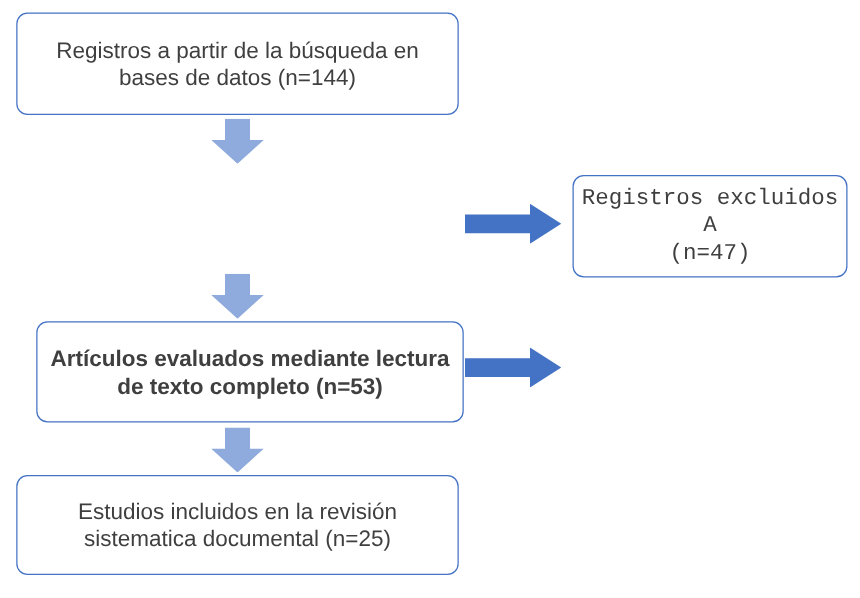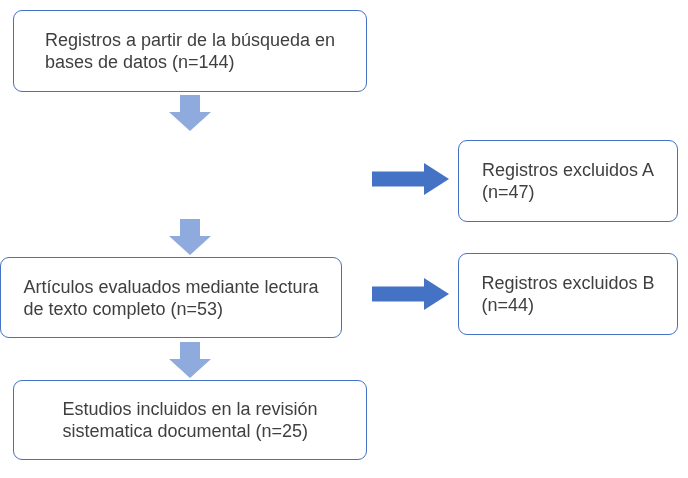--- a/index.html
+++ b/index.html
@@ -15,38 +15,39 @@
     overflow: hidden;
   }
   .flow-box {
     position: absolute;
     background: #ffffff;
     border: 1.6px solid #4472C4;
     border-radius: 9px;
     display: flex;
     align-items: center;
     justify-content: center;
+    text-align: center;
   }
   .flow-box .label {
     white-space: pre-line;
     font-size: 18px;
     line-height: 22px;
     color: #3F3F3F;
   }
   .arrow {
     position: absolute;
     display: block;
   }
   
   .box-step1 { left: 13px; top: 10px;  width: 354px; height: 82px; }
   .box-step2 { left: 13px; top: 133px; width: 354px; height: 82px; }
-  .box-step3 { left: 0; top: 257px; width: 342px; height: 81px; }
+  .box-step3 { left: 29px; top: 257px; width: 342px; height: 81px; font-weight: bold; }
   .box-step4 { left: 13px; top: 380px; width: 354px; height: 80px; }
   
-  .box-excl-a { left: 458px; top: 140px; width: 220px; height: 82px; }
+  .box-excl-a { left: 458px; top: 140px; width: 220px; height: 82px; font-family: Liberation Mono, monospace; }
   .box-excl-b { left: 458px; top: 253px; width: 220px; height: 82px; }
   
   .down-1 { left: 169px; top: 95px; }
   .down-2 { left: 169px; top: 219px; }
   .down-3 { left: 169px; top: 342px; }
   
   .right-a { left: 372px; top: 163px; }
   .right-b { left: 372px; top: 278px; }
 </style>
 </head>
@@ -79,24 +80,20 @@
 
   <div class="flow-box box-step3">
     <span class="label">Artículos evaluados mediante lectura
 de texto completo (n=53)</span>
   </div>
 
   <svg class="arrow right-b" width="77" height="32" viewBox="0 0 77 32" aria-hidden="true">
     <polygon points="0,8.5 52,8.5 52,0 77,16 52,32 52,23.5 0,23.5" fill="#4472C4"></polygon>
   </svg>
 
-  <div class="flow-box box-excl-b">
-    <span class="label">Registros excluidos B
-(n=44)</span>
-  </div>
 
   <svg class="arrow down-3" width="42" height="36" viewBox="0 0 42 36" aria-hidden="true">
     <polygon points="11,0 31,0 31,17 42,17 21,36 0,17 11,17" fill="#8FAADC"></polygon>
   </svg>
 
   <div class="flow-box box-step4">
     <span class="label">Estudios incluidos en la revisión
 sistematica documental (n=25)</span>
   </div>
 

